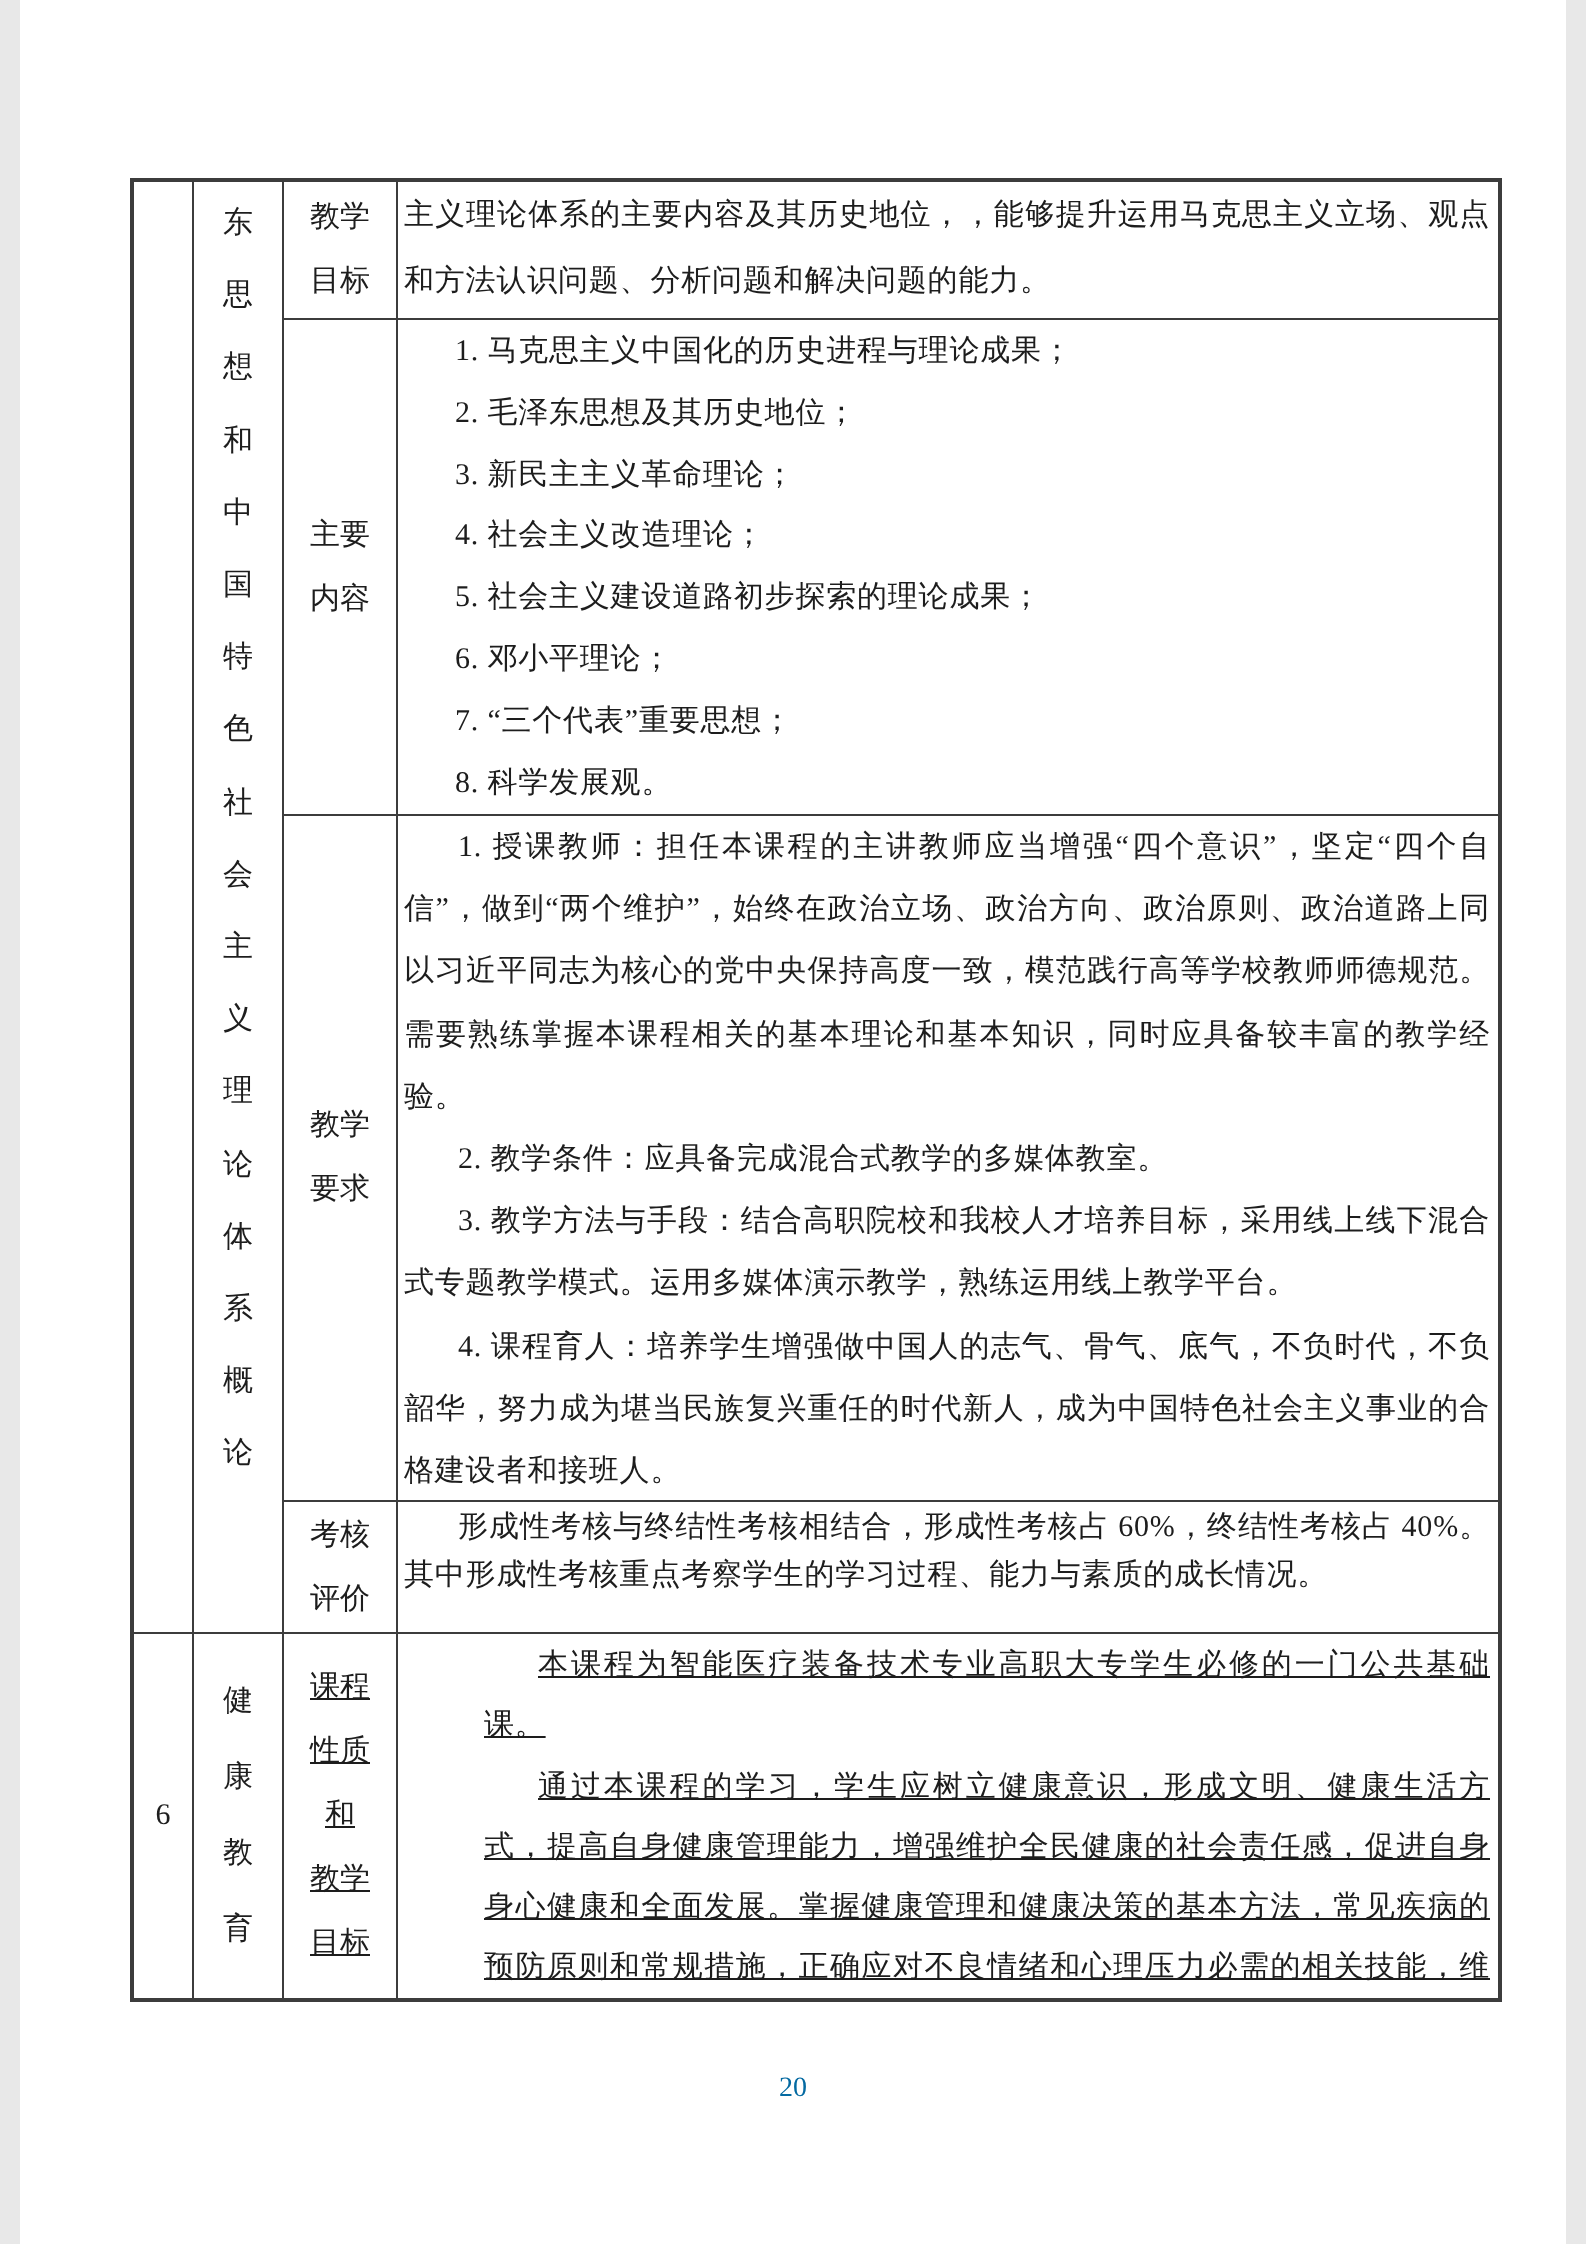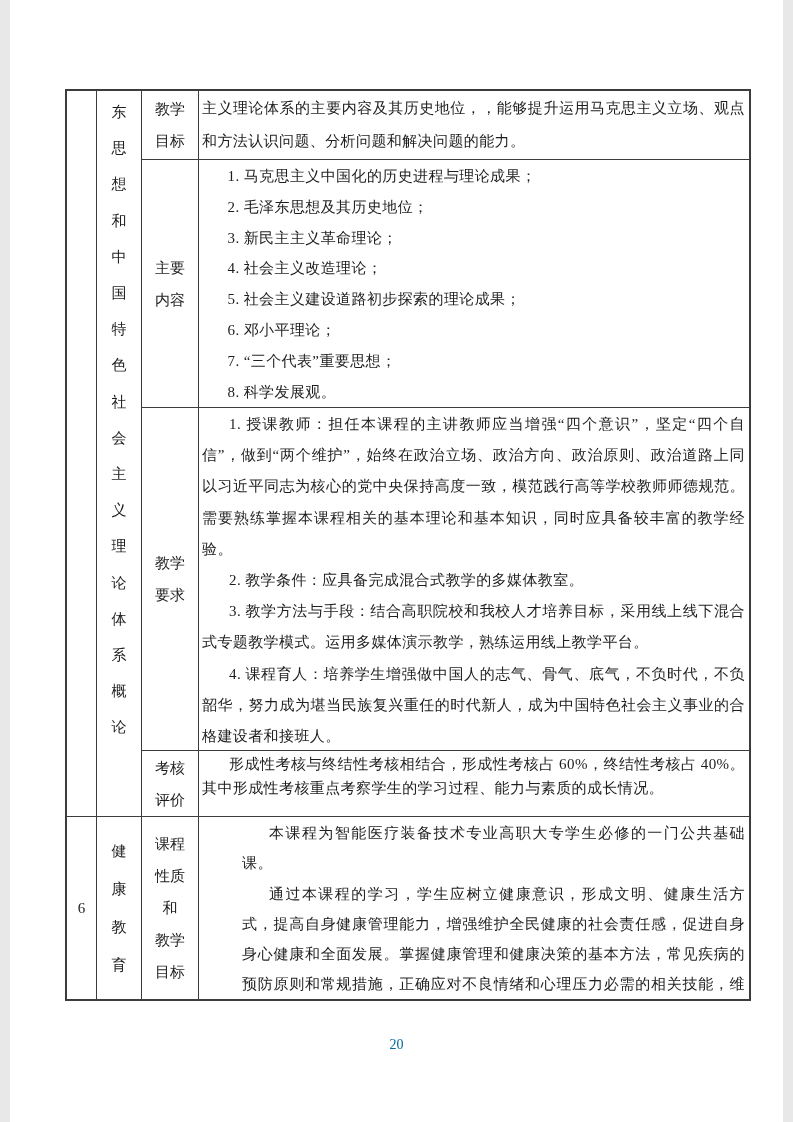--- a/index.html
+++ b/index.html
@@ -70,21 +70,21 @@
     letter-spacing:0.4px;
     text-align:justify;
     text-indent:1.8em;
   }
   .no-indent { text-indent:0 !important; }
 
   .s1 { height:68px; }  .s1 p { line-height:33px; }
   .s2 { height:248px; } .s2 p { line-height:30.8px; text-indent:1.7em; }
   .s3 { height:343px; } .s3 p { line-height:31.2px; }
   .s4 { height:66px; }  .s4 p { line-height:24px; }
-  .s5 { height:182px; } .s5 p { line-height:30.3px;margin-left:40px; }
+  .s5 { height:182px;text-decoration:underline; } .s5 p { line-height:30.3px;margin-left:40px; }
 
   .page-number {
     position:absolute;
     top:1037px; left:0; width:100%;
     text-align:center;
     font-size:14px;
     color:#0369a1;
   }
 </style>
 </head>

